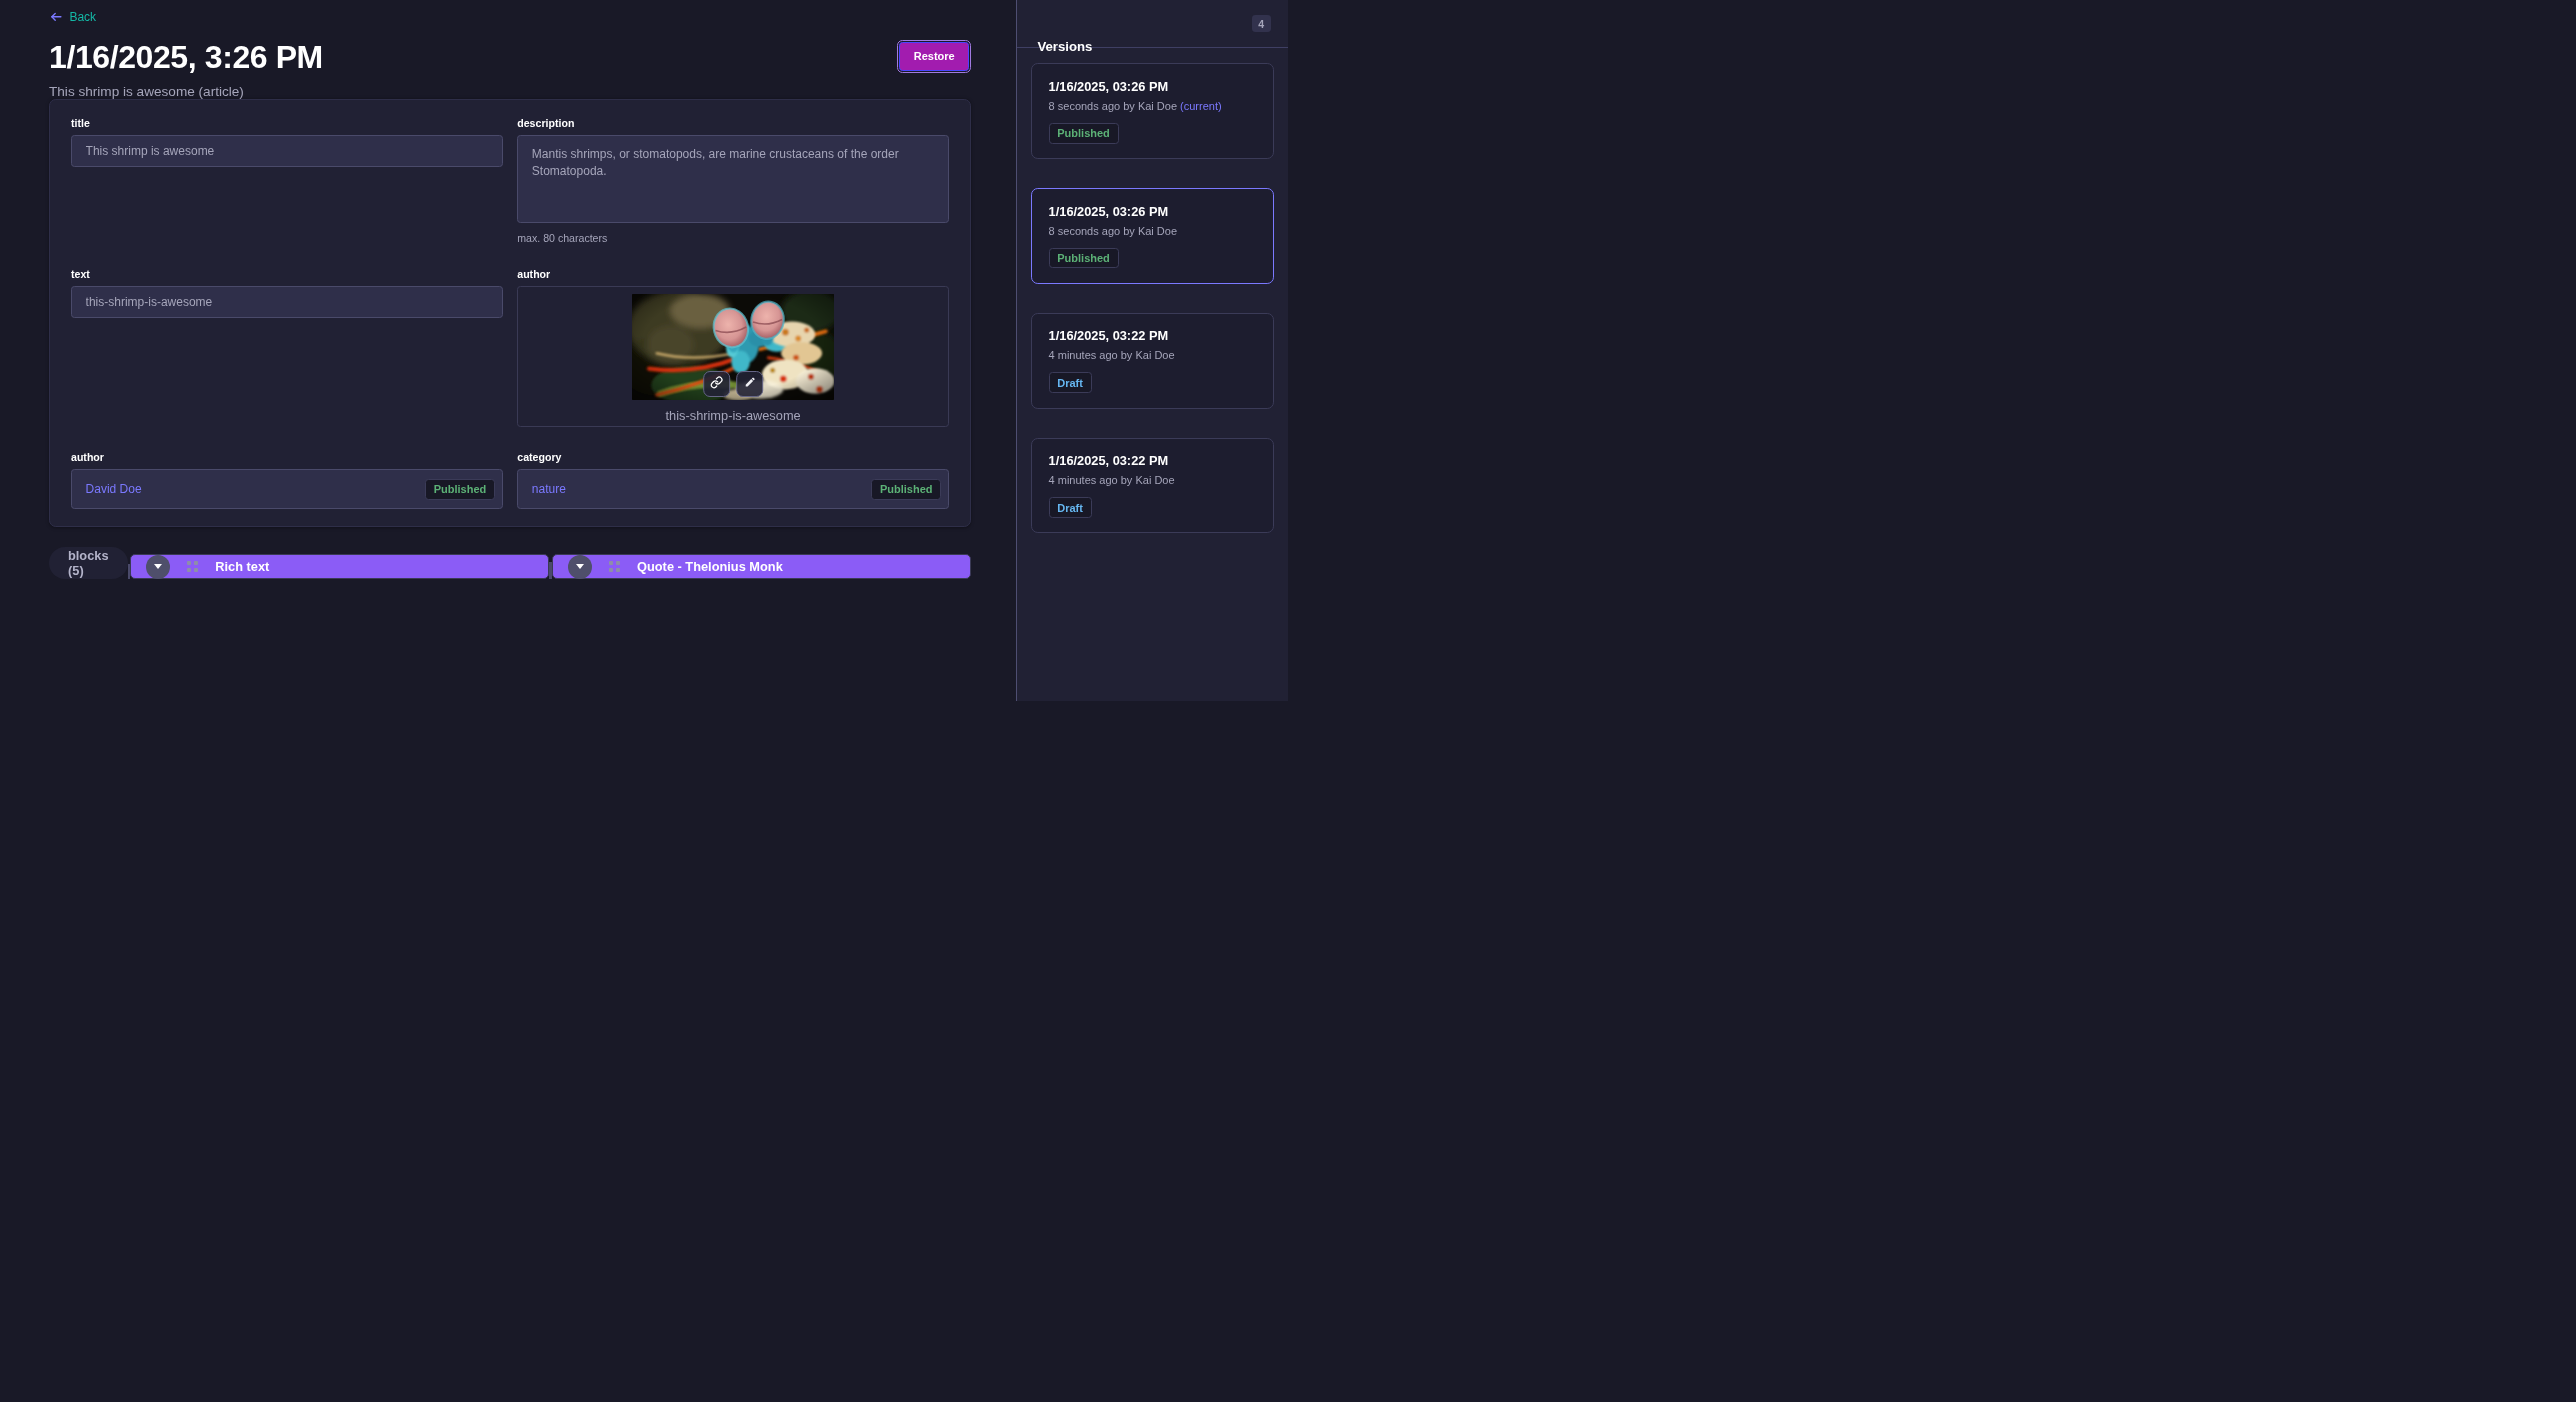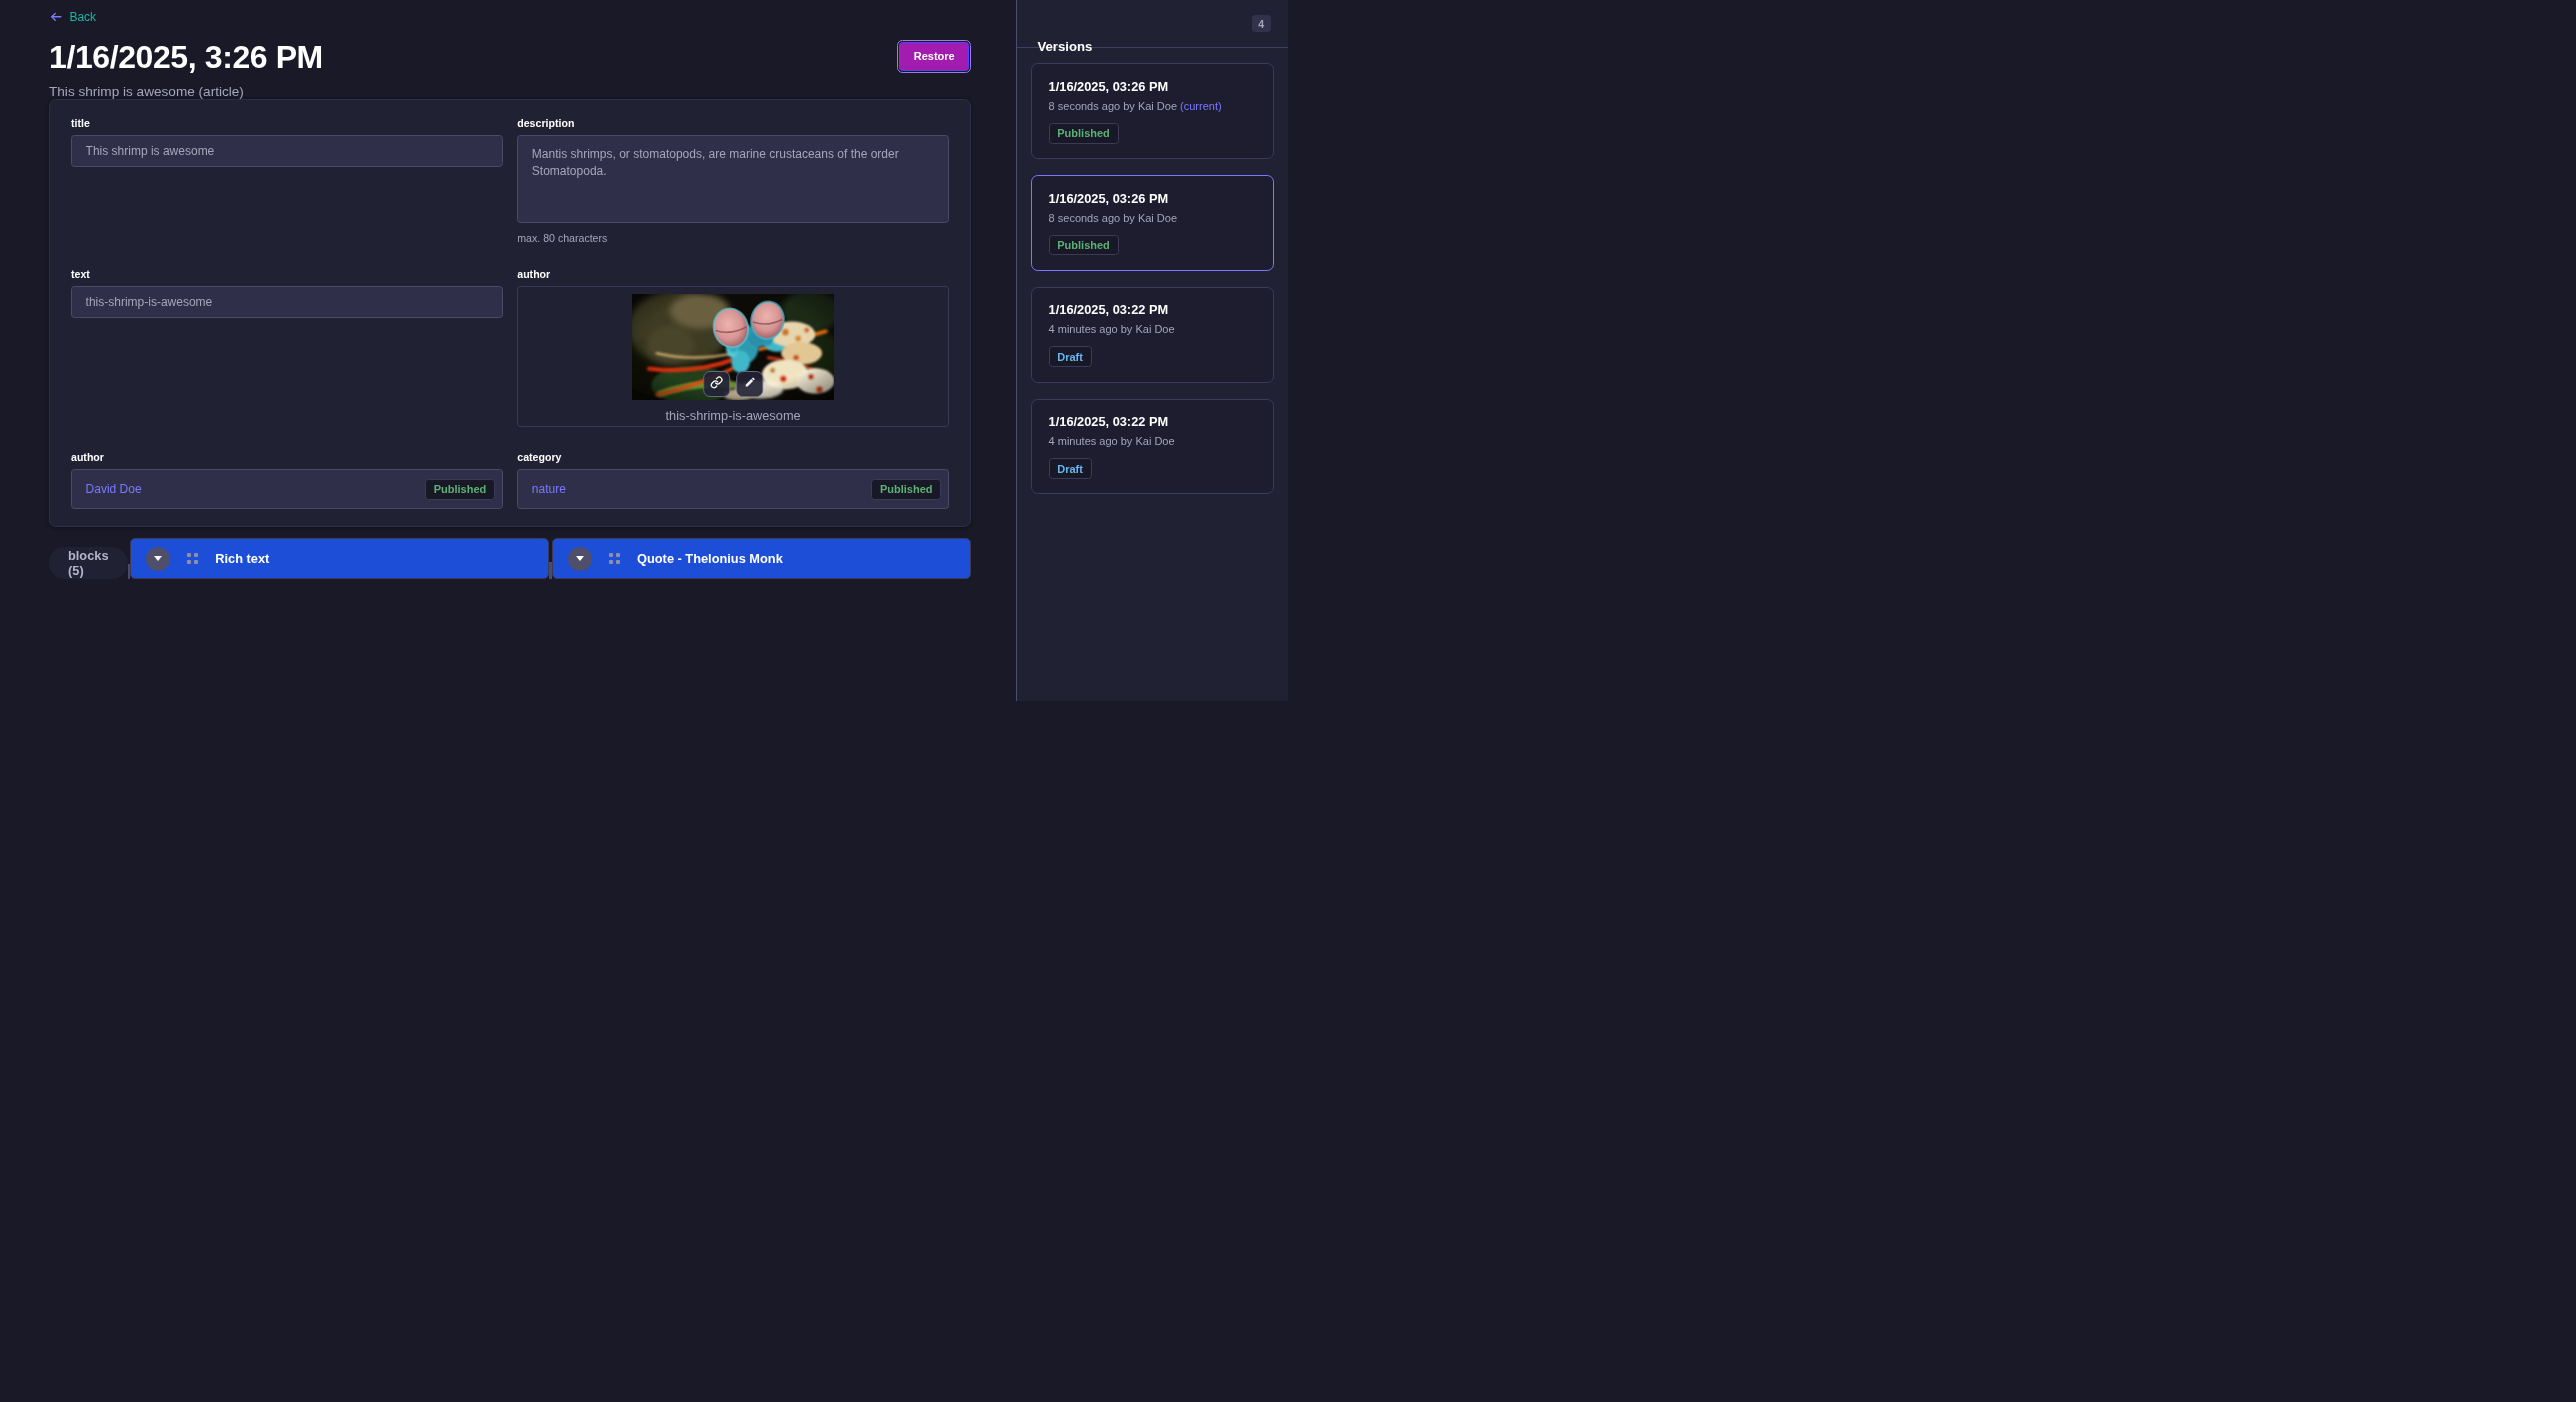--- a/index.html
+++ b/index.html
@@ -58,40 +58,40 @@
   .badge-green { color:#5cb176; }
   .badge-blue  { color:#66b7f1; }
 
   
   .blocks-section { display:flex; flex-direction:row; align-items:flex-end; }
   .blocks-pill { margin-top:19.6px; height:32px; border-radius:16px; background:#212134;
     display:flex; align-items:center; padding:0 19px; font-size:12.8px; font-weight:600; color:#b3b3c9;
     cursor:pointer; }
   .connector { width:5.1px; background:#4a4a6a; }
   .c1 { height:15.3px; } .c2 { height:17px; }
-  .block-row { width:100%; height:41px; background:#1d4ed8; border:0.9px solid #3a3a55; border-radius:5.1px;
+  .block-row { width:100%; height:25px; background:#8b5cf6; border:0.9px solid #3a3a55; border-radius:5.1px;
     display:flex; align-items:center; padding-left:15.3px; gap:17px; }
   .block-toggle { width:24px; height:24px; border-radius:50%; background:#4f4f6b; border:none;
     display:flex; align-items:center; justify-content:center; cursor:pointer; flex:0 0 auto; }
   .chevron-down { width:0; height:0; border-left:4.3px solid transparent; border-right:4.3px solid transparent;
     border-top:5.1px solid #ffffff; }
   .drag-handle { display:grid; grid-template-columns:4.3px 4.3px; grid-template-rows:4.3px 4.3px; gap:2.6px; cursor:grab; }
   .drag-handle span { background:#8e8ea9; border-radius:0.9px; }
   .block-label { font-size:12.8px; font-weight:700; color:#ffffff; }
 
   
   .versions-panel { position:absolute; right:0; top:0; width:272px; height:701px;
     background:#212134; border-left:0.9px solid #4e4e72; }
   .panel-header { height:48px; display:flex; align-items:center; justify-content:space-between;
     padding:0 17px 0 20.4px; border-bottom:0.9px solid #3f3f63; }
   .panel-title { font-size:13.2px; font-weight:700; color:#ffffff;margin-top:46px; }
   .count-badge { background:#32324d; color:#a5a5ba; border-radius:3.4px; padding:2.6px 6.8px;
     font-size:10.6px; font-weight:600; }
 
-  .version-list { padding:15.3px 13.6px; display:flex; flex-direction:column; gap:16px; }
+  .version-list { padding:15.3px 13.6px; display:flex; flex-direction:column; gap:29px; }
   .version-card { background:#1d1d2f; border:0.9px solid #3b3b58; border-radius:6.8px; padding:14.5px 17px; cursor:pointer; }
   .version-card.selected { border-color:#7b79ff; }
   .version-date { font-size:12.8px; font-weight:700; color:#ffffff; }
   .version-meta { margin-top:6px; font-size:11px; color:#a5a5ba; }
   .version-meta .current { color:#7b79ff; }
   .version-card .status-badge { margin-top:11px; }
 </style>
 </head>
 <body>
 

